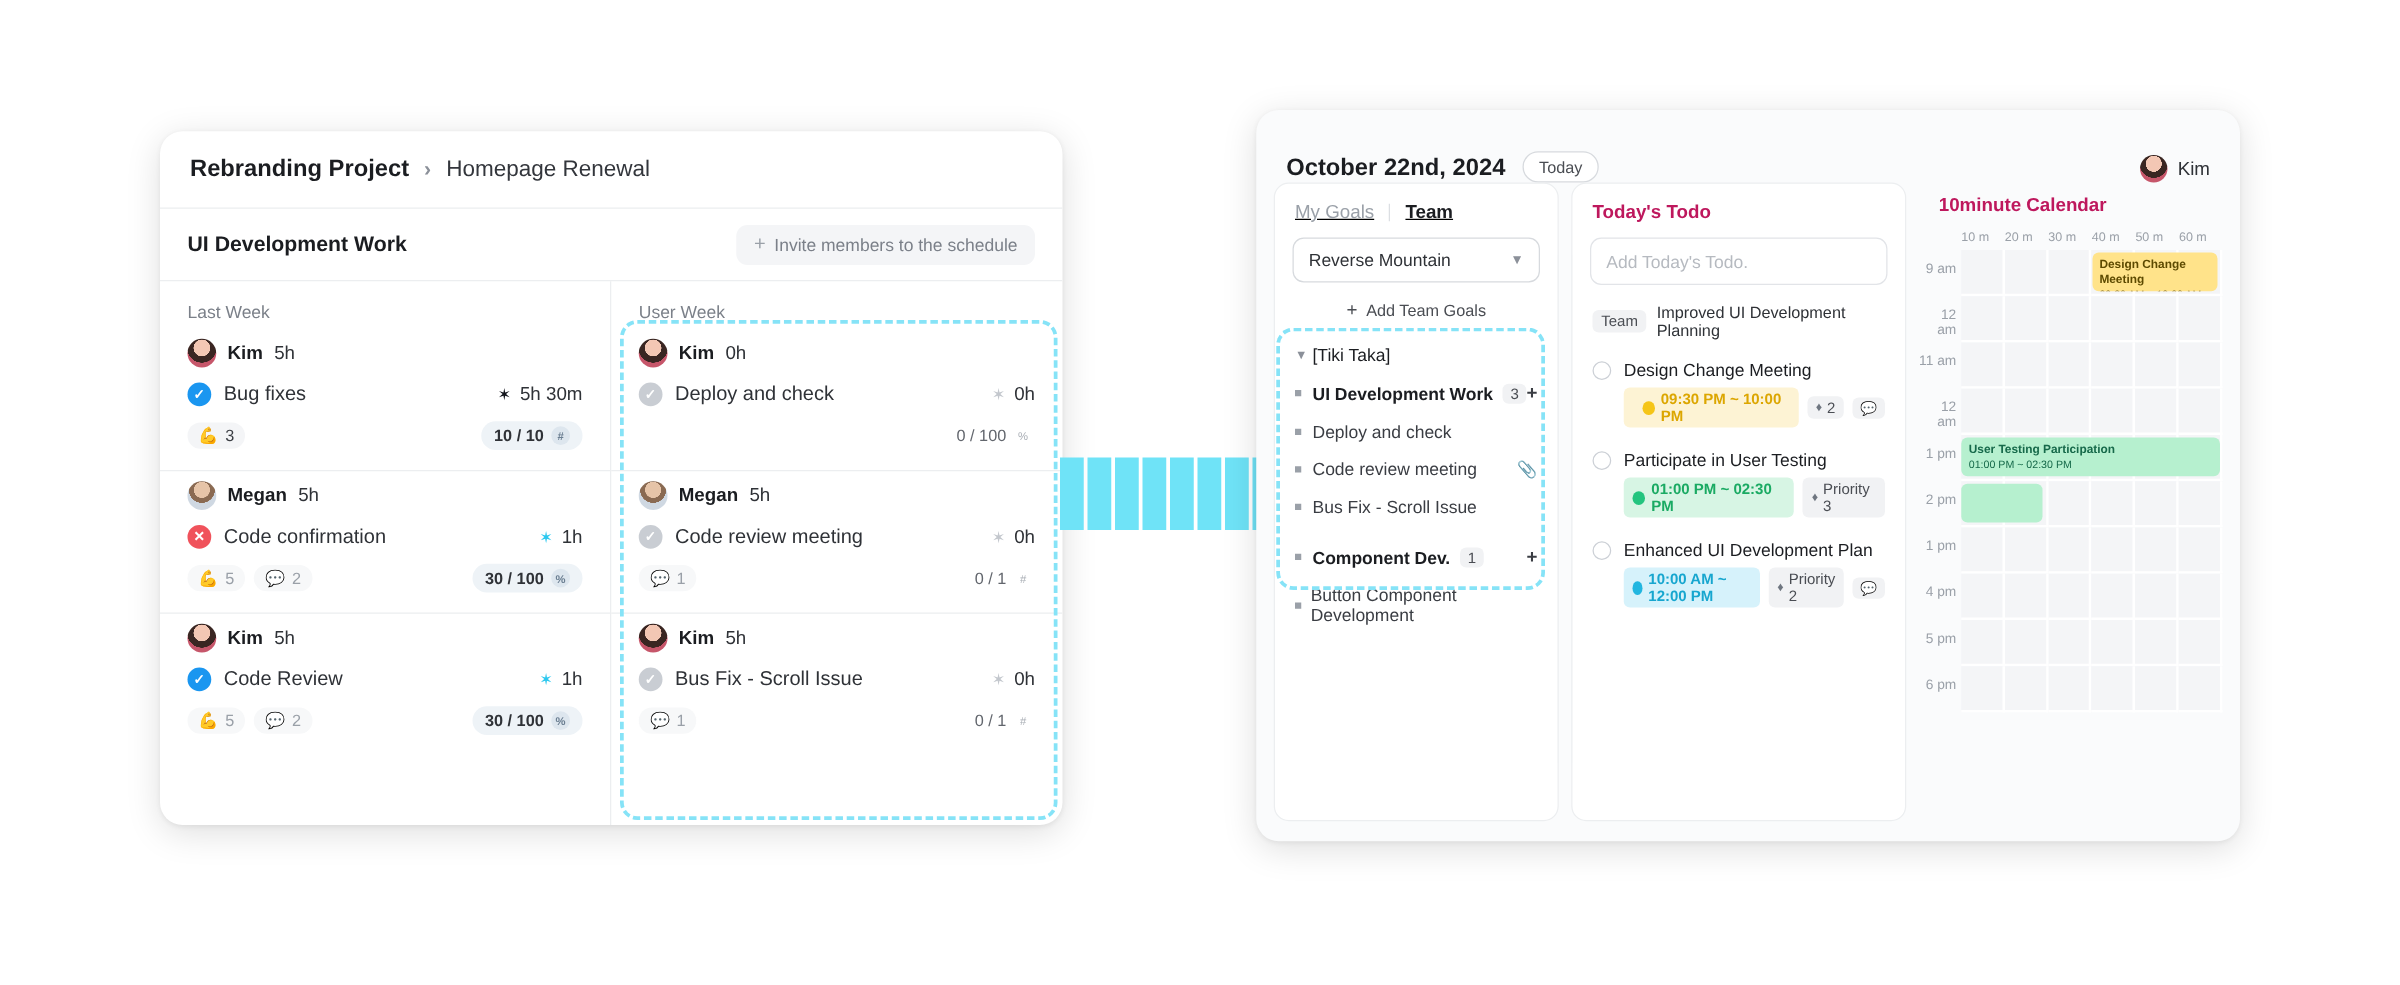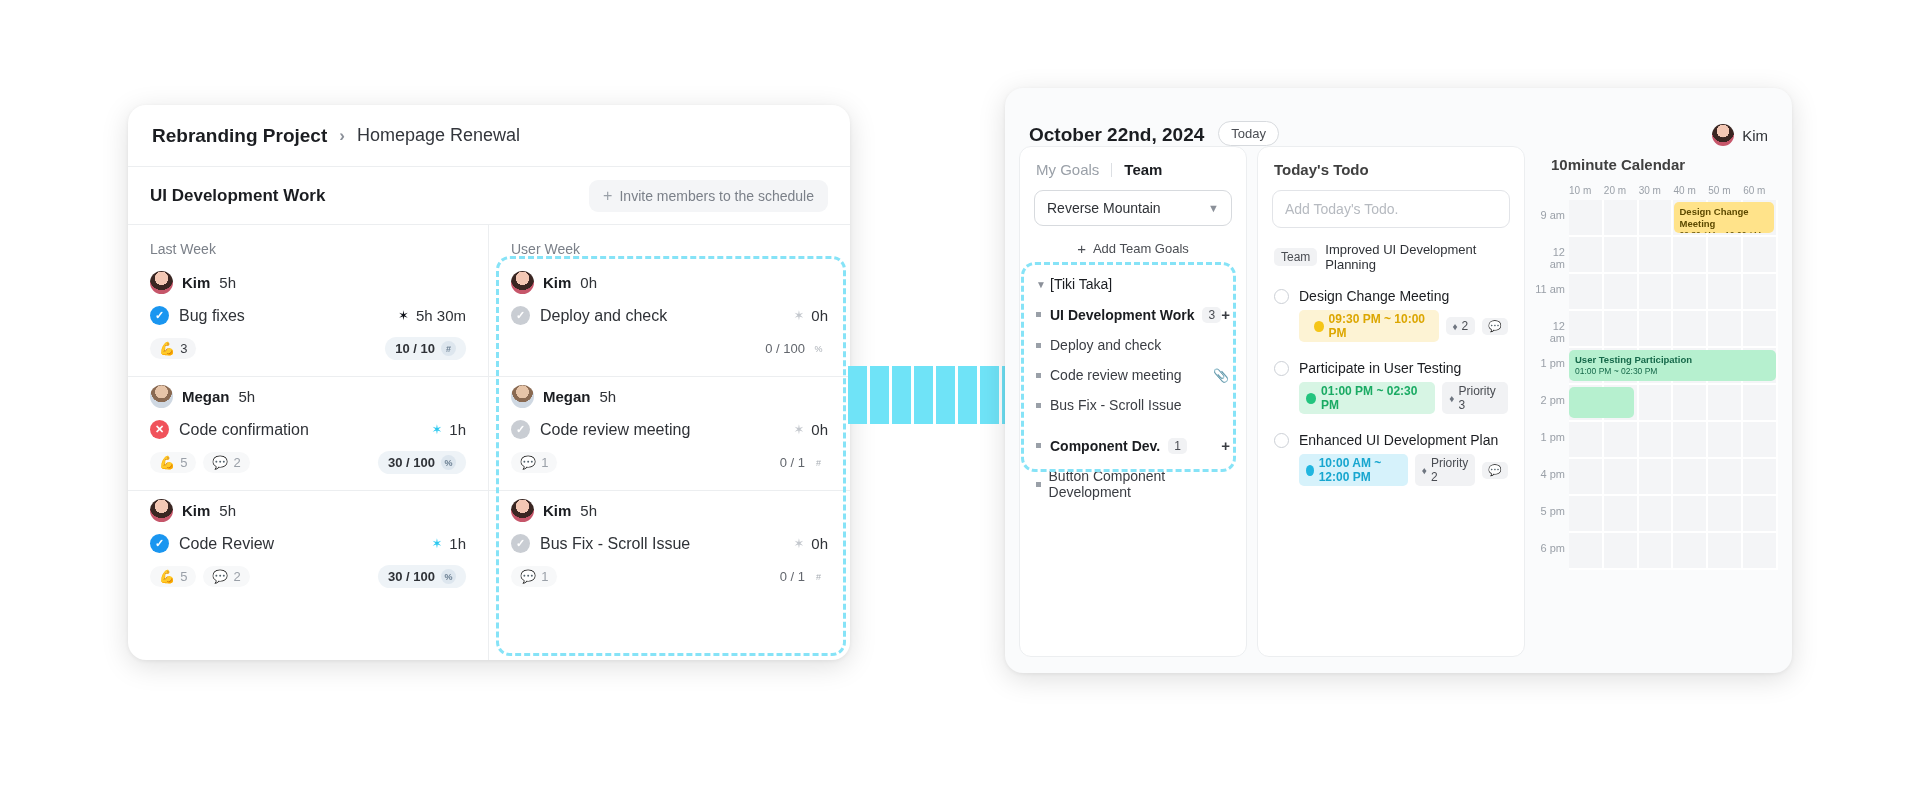--- a/index.html
+++ b/index.html
@@ -123,21 +123,21 @@
   .rc-user { margin-left: auto; display: flex; align-items: center; gap: 8px; }
   .rc-user .avatar { width: 22px; height: 22px; }
   .rc-user-name { font-size: 15px; color: #2f3237; }
 
   .rc-body { display: flex; gap: 10px; padding: 0 14px 16px; height: calc(100% - 58px); }
   .panel { background: #fff; border-radius: 12px; border: 1px solid #eceef0; }
   .p-goals { width: 228px; padding: 14px 0 0; }
   .p-todo  { width: 268px; padding: 14px 0 0; }
   .p-cal   { flex: 1; padding: 10px 0 0; border: none; background: transparent; }
 
-  .goal-tabs { display: flex; align-items: center; gap: 12px; padding: 0 16px 12px; }
+  .goal-tabs { display: flex; align-items: center; gap: 12px; padding: 0 16px 12px; text-decoration: underline; }
   .goal-tab { font-size: 15px; color: #9aa0a8; cursor: pointer; }
   .goal-tab.active { color: #1b1d21; font-weight: bold; }
   .tab-div { width: 1px; height: 14px; background: #dcdfe3; }
 
   .goal-select {
     margin: 0 14px 10px; border: 1px solid #d7dade; border-radius: 9px;
     height: 36px; display: flex; align-items: center; justify-content: space-between;
     padding: 0 12px; font-size: 14px; color: #2f3237; background: #fff; cursor: pointer;
   }
   .chev { color: #8b9099; font-size: 11px; }
@@ -154,21 +154,21 @@
   .g-chev { font-size: 10px; color: #8b9099; width: 14px; }
   .g-sq { width: 14px; display: flex; align-items: center; }
   .g-sq i { display: block; width: 5px; height: 5px; background: #9aa0a8; }
   .g-count {
     margin-left: 8px; background: #f1f2f4; border-radius: 5px;
     padding: 1px 6px; font-size: 12px; font-weight: normal; color: #4a4d53;
   }
   .g-plus { margin-left: auto; color: #3a3d43; font-size: 15px; cursor: pointer; }
   .g-clip { margin-left: auto; color: #8b9099; font-size: 13px; }
 
-  .todo-title, .cal-title { font-size: 15px; font-weight: bold; color: #404040; padding: 0 16px 12px; }
+  .todo-title, .cal-title { font-size: 15px; font-weight: bold; color: #be185d; padding: 0 16px 12px; }
   .todo-input {
     margin: 0 14px 14px; border: 1px solid #e2e4e8; border-radius: 9px;
     height: 38px; display: flex; align-items: center; padding: 0 12px;
     font-size: 14px; color: #b6bac0;
   }
   .team-row { display: flex; align-items: center; gap: 8px; padding: 0 16px 12px; }
   .team-badge { background: #f1f2f4; border-radius: 5px; padding: 2px 7px; font-size: 12px; color: #4a4d53; }
   .team-text { font-size: 13px; color: #2f3237; }
 
   .todo-item { padding: 4px 16px 14px; }

